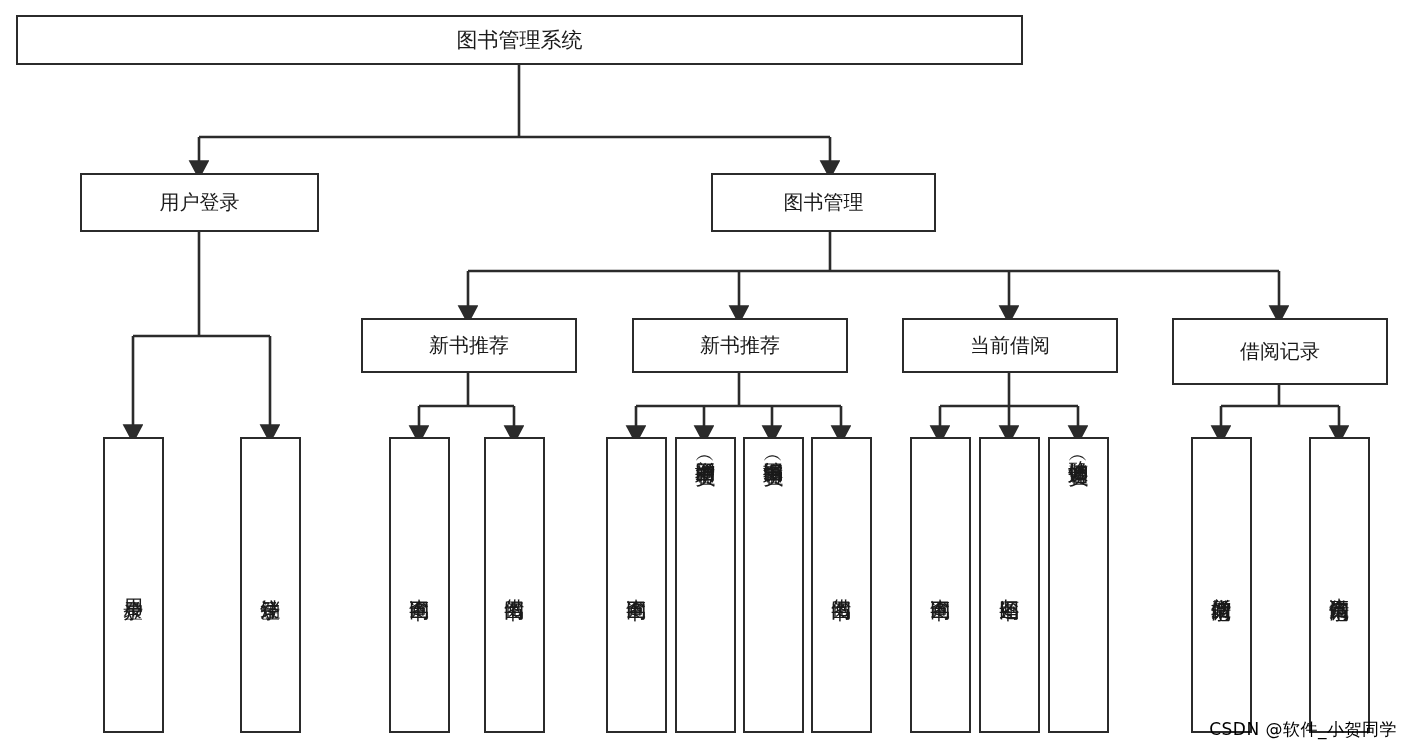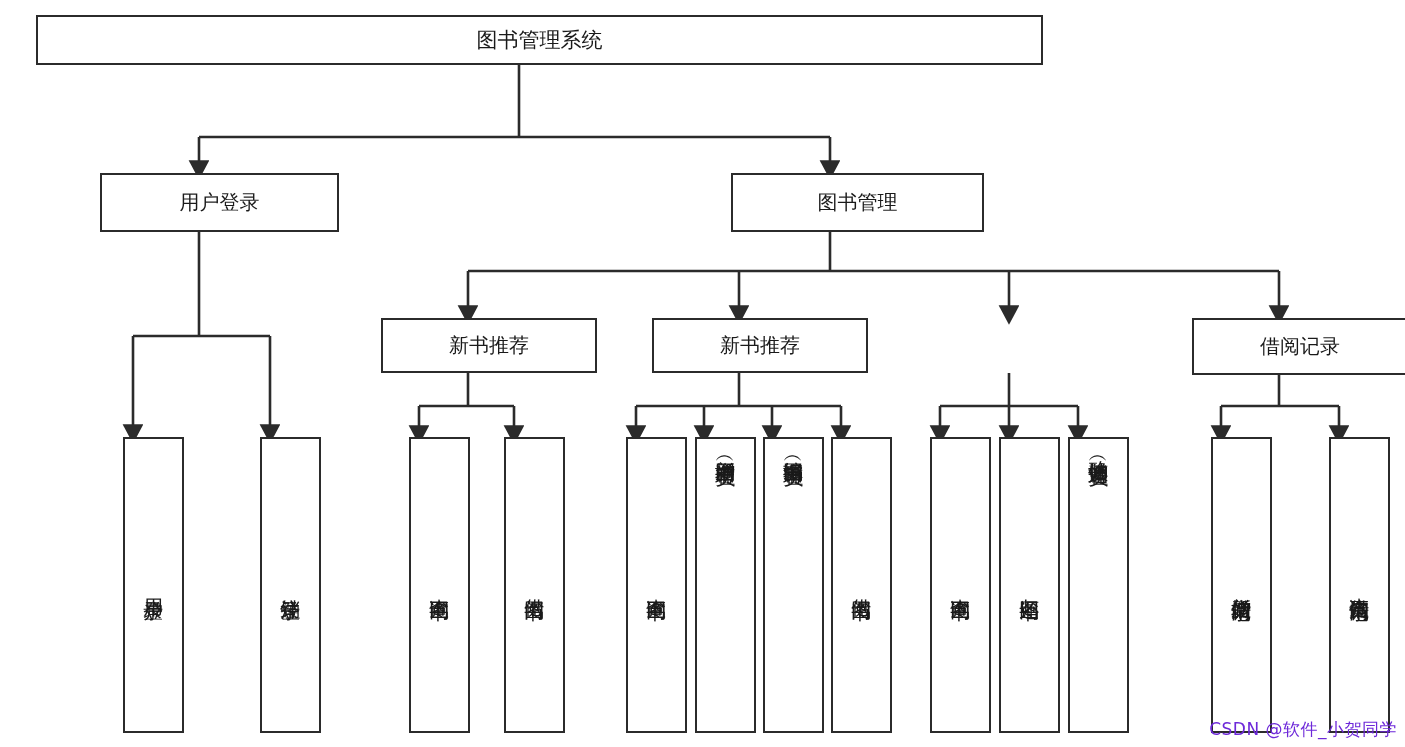--- a/index.html
+++ b/index.html
@@ -28,21 +28,20 @@
   }
   .node {
     position: absolute;
     box-sizing: border-box;
     border: 2px solid #2b2b2b;
     background: #ffffff;
     display: flex;
     align-items: center;
     justify-content: center;
     color: #1a1a1a;
-    margin-left: 20px;
   }
   .node.root {
     font-size: 21px;
   }
   .node.level1 {
     font-size: 20px;
   }
   .node.level2 {
     font-size: 20px;
   }
@@ -69,21 +68,21 @@
   }
   .leaf-inner.align-top {
     align-items: flex-start;
     padding-top: 6px;
   }
   .watermark {
     position: absolute;
     right: 8px;
     bottom: 6px;
     font-size: 17px;
-    color: #6d28d9;
+    color: #000000;
     letter-spacing: 0.5px;
     white-space: nowrap;
     font-family: "DejaVu Sans", "Liberation Sans", sans-serif;
   }
 </style>
 </head>
 <body>
 
 <div id="diagram-root">
 
@@ -138,31 +137,34 @@
     </g>
   </svg>
 
   <div class="node root" style="left:16px; top:15px; width:1007px; height:50px;">
     <span>图书管理系统</span>
   </div>
 
   <div class="node level1" style="left:80px; top:173px; width:239px; height:59px;">
     <span>用户登录</span>
   </div>
-  <div class="node level1" style="left:711px; top:173px; width:253px; height:59px;">
+  <div class="node level1" style="left:711px; top:173px; width:225px; height:59px;">
     <span>图书管理</span>
   </div>
 
   <div class="node level2" style="left:361px; top:318px; width:216px; height:55px;">
     <span>新书推荐</span>
   </div>
   <div class="node level2" style="left:632px; top:318px; width:216px; height:55px;">
     <span>新书推荐</span>
   </div>
-  <div class="node level2" style="left:1172px; top:318px; width:216px; height:57px;">
+  <div class="node level2" style="left:902px; top:318px; width:216px; height:55px;">
+    <span>当前借阅</span>
+  </div>
+  <div class="node level2" style="left:1172px; top:318px; width:216px; height:67px;">
     <span>借阅记录</span>
   </div>
 
   <div class="node leaf" style="left:103px; top:437px; width:61px; height:296px;">
     <div class="leaf-inner">
       <span class="leaf-text">用户登录</span>
     </div>
   </div>
   <div class="node leaf" style="left:240px; top:437px; width:61px; height:296px;">
     <div class="leaf-inner">

